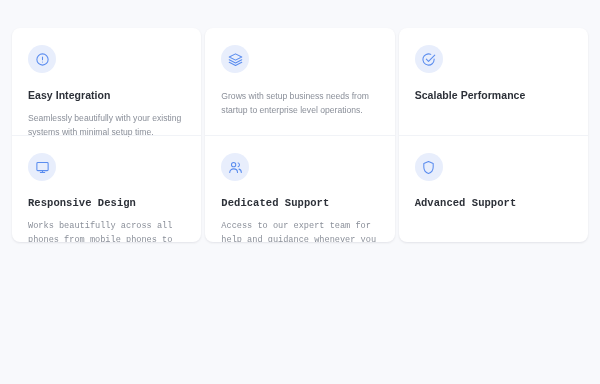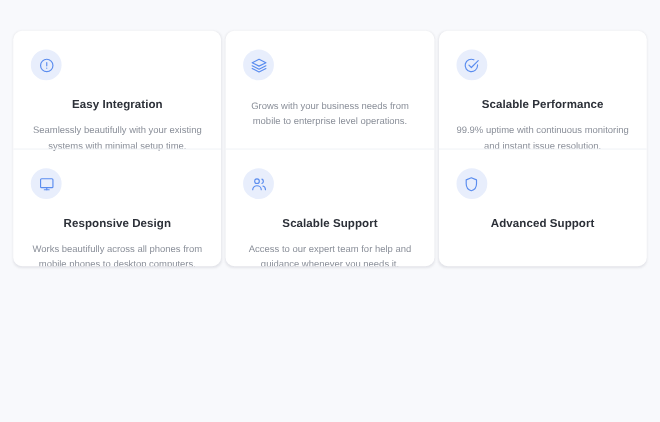--- a/index.html
+++ b/index.html
@@ -33,25 +33,25 @@
     flex-direction: column;
     overflow: hidden;
   }
 
   .feature-cell {
     padding: 17px 16px 20px 16px;
     height: 107px;
     box-sizing: border-box;
     display: flex;
     flex-direction: column;
-    text-align: center;
   }
 
   .feature-cell + .feature-cell {
     border-top: 1px solid #f1f3f7;
+    font-family: Liberation Mono, monospace;
   }
 
   .icon-badge {
     width: 28px;
     height: 28px;
     border-radius: 50%;
     background: #e8eefc;
     display: flex;
     align-items: center;
     justify-content: center;
@@ -123,49 +123,48 @@
   <div class="feature-column">
 
     <div class="feature-cell">
       <span class="icon-badge">
         <svg viewBox="0 0 24 24">
             <polygon points="12,3 22,8 12,13 2,8"></polygon>
             <polyline points="2,12.5 12,17.5 22,12.5"></polyline>
             <polyline points="2,16.5 12,21.5 22,16.5"></polyline>
           </svg>
       </span>
-      <p class="feature-desc">Grows with your business needs from mobile to enterprise level operations.</p>
+      <p class="feature-desc">Grows with setup business needs from startup to enterprise level operations.</p>
     </div>
 
     <div class="feature-cell">
       <span class="icon-badge">
         <svg viewBox="0 0 24 24">
             <circle cx="9" cy="7.5" r="3.4"></circle>
             <path d="M2.8 20c0-3.4 2.8-5.8 6.2-5.8s6.2 2.4 6.2 5.8"></path>
             <path d="M16.2 4.6a3.4 3.4 0 0 1 0 6.3"></path>
             <path d="M17.6 14.6c2.2.6 3.7 2.6 3.7 5.4"></path>
           </svg>
       </span>
-      <h3 class="feature-title">Scalable Support</h3>
+      <h3 class="feature-title">Dedicated Support</h3>
       <p class="feature-desc">Access to our expert team for help and guidance whenever you needs it.</p>
     </div>
 
   </div>
 
   <div class="feature-column">
 
     <div class="feature-cell">
       <span class="icon-badge">
         <svg viewBox="0 0 24 24">
             <path d="M21 11.2V12a9 9 0 1 1-5.3-8.2"></path>
             <polyline points="8.5,11.5 12,15 22,5"></polyline>
           </svg>
       </span>
       <h3 class="feature-title">Scalable Performance</h3>
-      <p class="feature-desc">99.9% uptime with continuous monitoring and instant issue resolution.</p>
     </div>
 
     <div class="feature-cell">
       <span class="icon-badge">
         <svg viewBox="0 0 24 24">
             <path d="M12 2.5 4.5 5.6v5.7c0 4.6 3.1 8.9 7.5 10.2 4.4-1.3 7.5-5.6 7.5-10.2V5.6Z"></path>
           </svg>
       </span>
       <h3 class="feature-title">Advanced Support</h3>
     </div>

